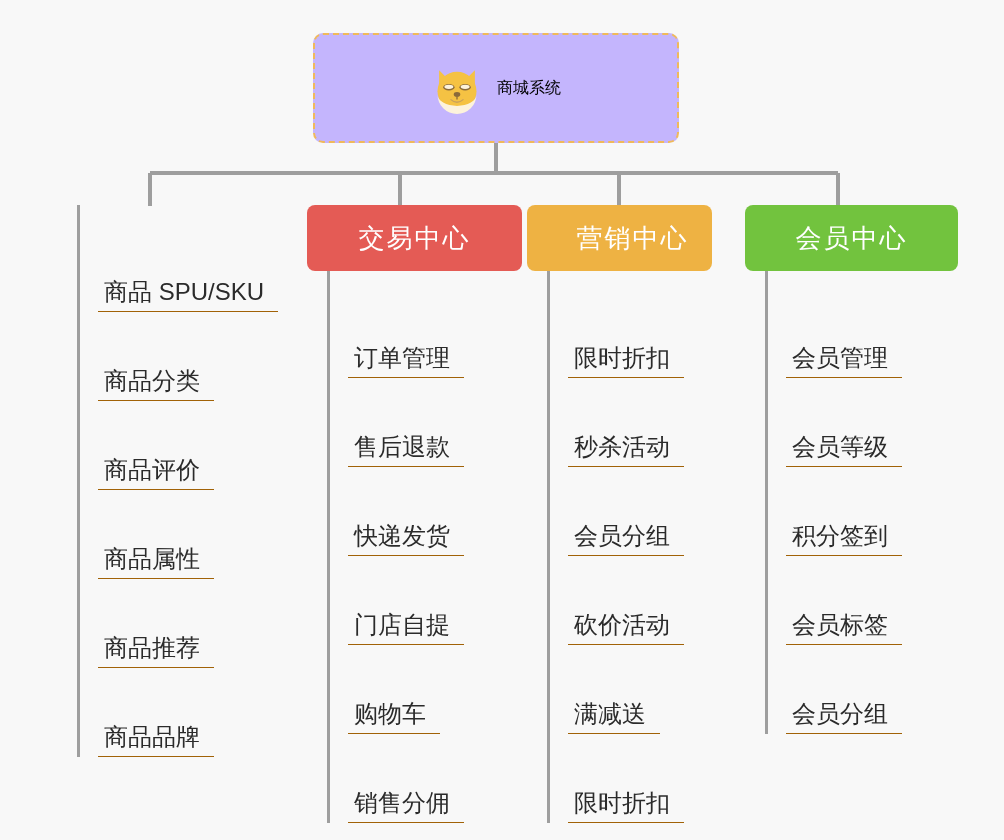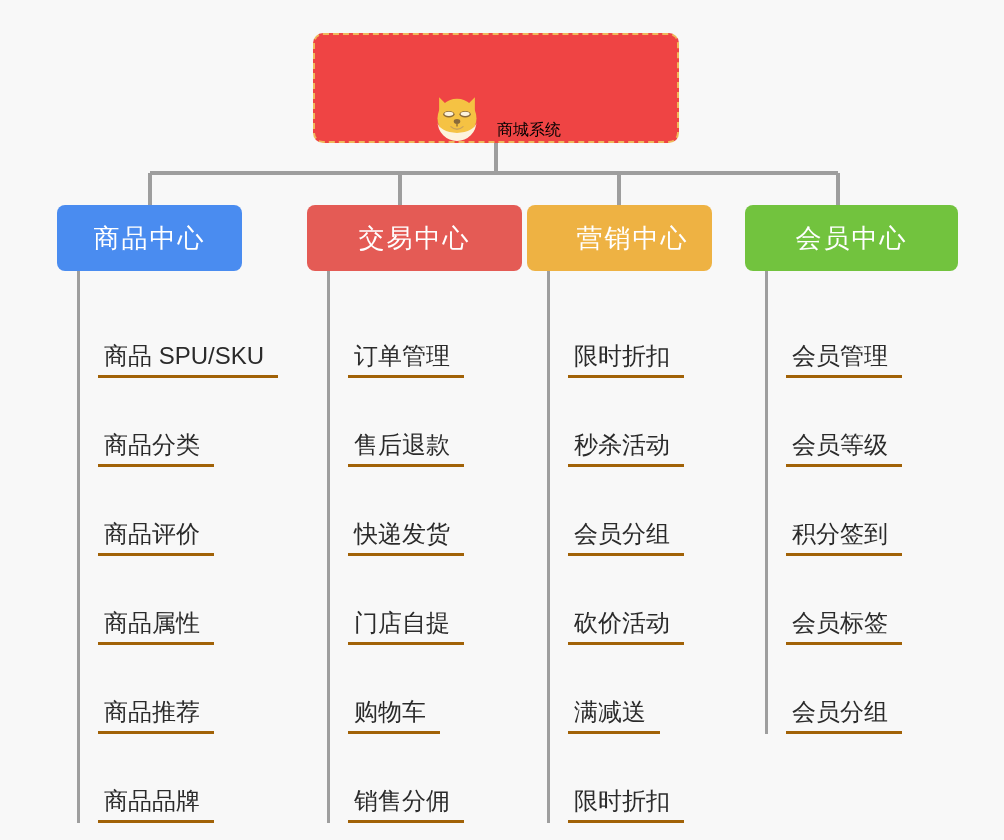--- a/index.html
+++ b/index.html
@@ -19,25 +19,25 @@
     background: #f8f8f8;
   }
 
   
   #root-node {
     position: absolute;
     left: 313px;
     top: 33px;
     width: 366px;
     height: 110px;
-    background: #ef4444;
+    background: #c4b5fd;
     border: 2px dashed #f0b95a;
     border-radius: 10px;
     display: flex;
-    align-items: flex-end;
+    align-items: center;
     justify-content: center;
     gap: 14px;
   }
   #root-icon {
     width: 52px;
     height: 52px;
     flex: 0 0 auto;
     display: block;
   }
 
@@ -79,21 +79,21 @@
     display: flex;
     align-items: flex-end;
     padding-left: 18px;
   }
   .branch-item-label {
     display: inline-block;
     font-size: 24px;
     color: #2b2b2b;
     white-space: nowrap;
     padding: 0 14px 6px 6px;
-    border-bottom: 3px solid #a16207;
+    border-bottom: 1px solid #a16207;
     line-height: 1.1;
   }
 
   
   #branch-0 { left: 57px;  width: 230px; }
   #branch-1 { left: 307px; width: 220px; }
   #branch-2 { left: 527px; width: 215px; }
   #branch-3 { left: 745px; width: 215px; }
 
   #branch-0 .branch-header { background: #4a8cf0; width: 185px; }
@@ -131,23 +131,20 @@
       <ellipse cx="22" cy="30.5" rx="5.5" ry="2.6" fill="#fdf3dc"></ellipse>
       <ellipse cx="42" cy="30.5" rx="5.5" ry="2.6" fill="#fdf3dc"></ellipse>
       <ellipse cx="32" cy="40" rx="4" ry="3" fill="#8a6a3a"></ellipse>
       <path d="M32 43 L32 46" stroke="#8a6a3a" stroke-width="1.6" fill="none"></path>
       <path d="M24 46 q8 7 16 0" stroke="#c9a15c" stroke-width="1.6" fill="none"></path>
     </svg>
     <div>商城系统</div>
   </div>
 
   <div class="branch" id="branch-0">
-    <div class="branch-header">
-      <span>商品中心</span>
-    </div>
     <div class="branch-list">
       <div class="branch-item">
         <span class="branch-item-label">商品 SPU/SKU</span>
       </div>
       <div class="branch-item">
         <span class="branch-item-label">商品分类</span>
       </div>
       <div class="branch-item">
         <span class="branch-item-label">商品评价</span>
       </div>

